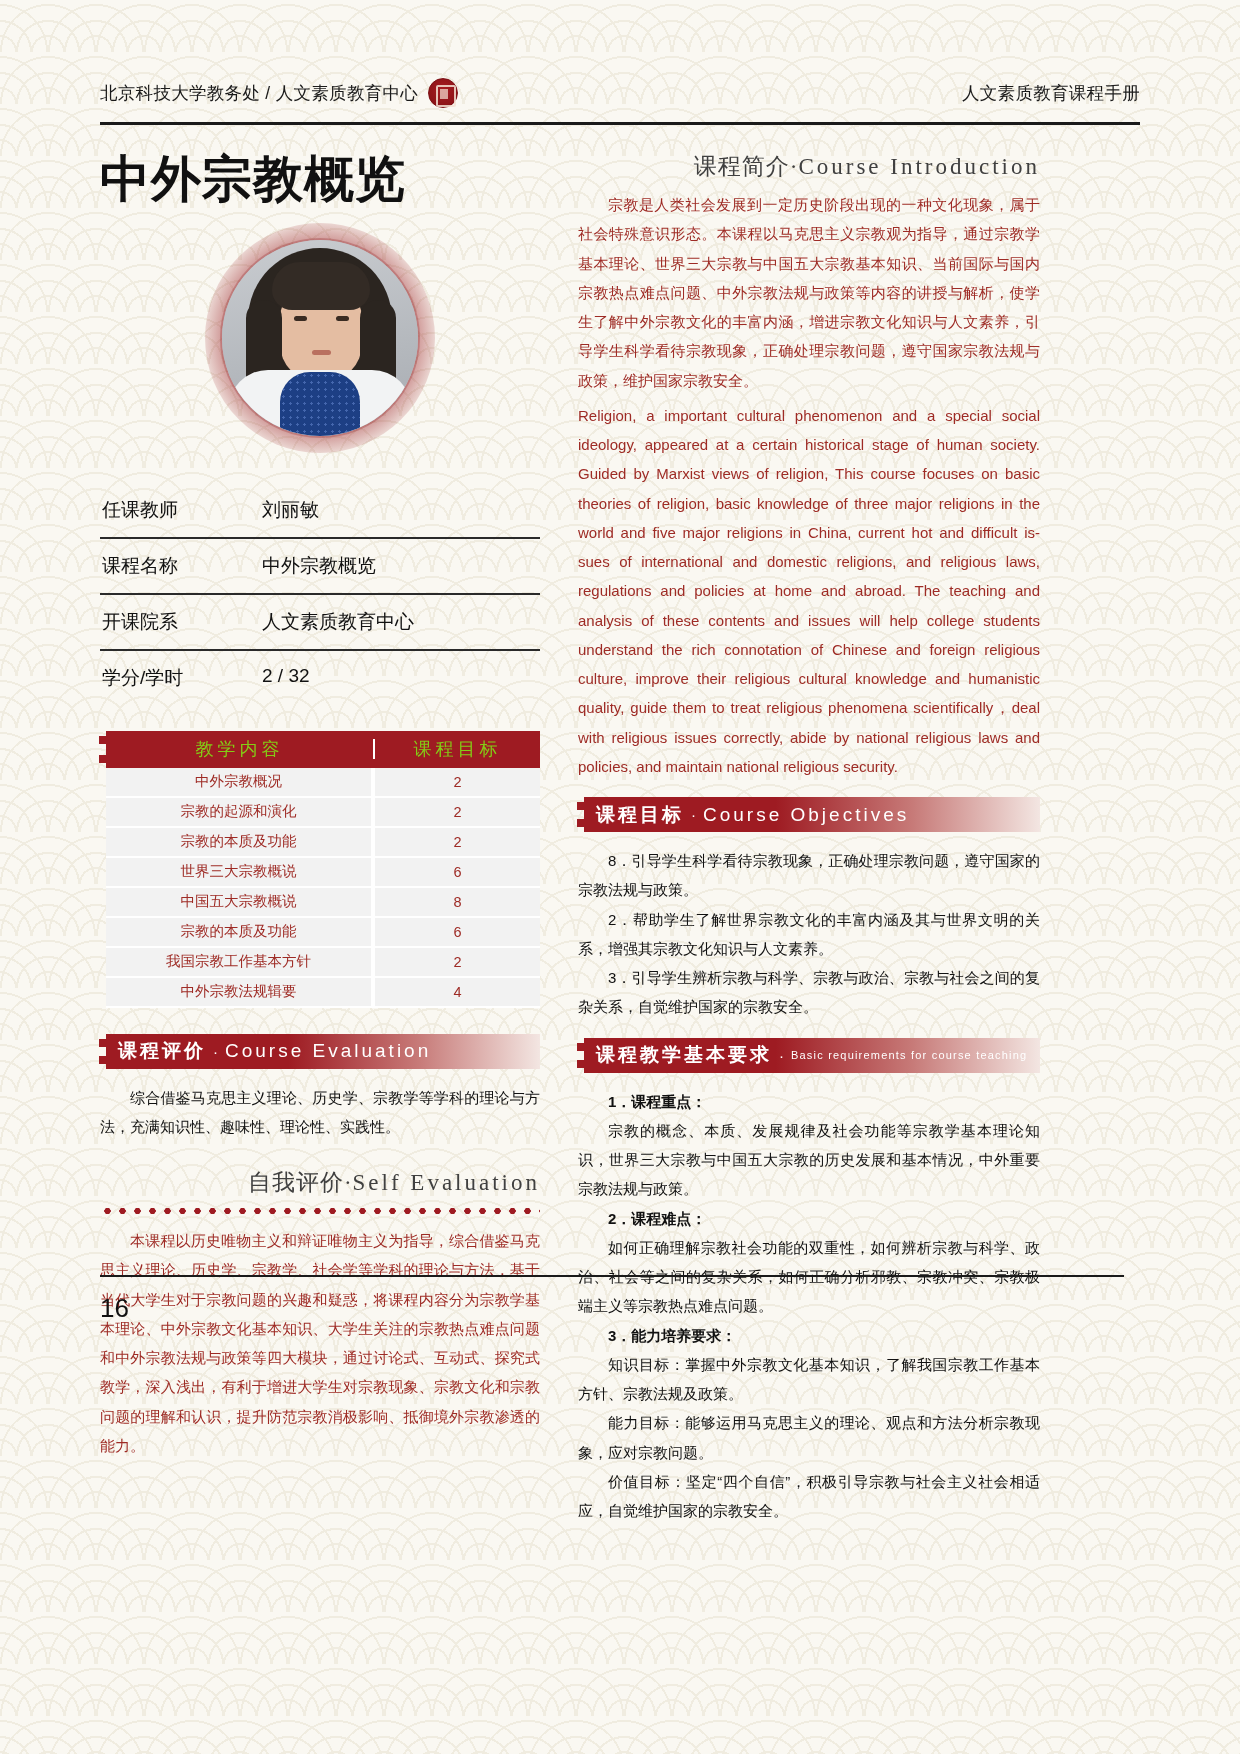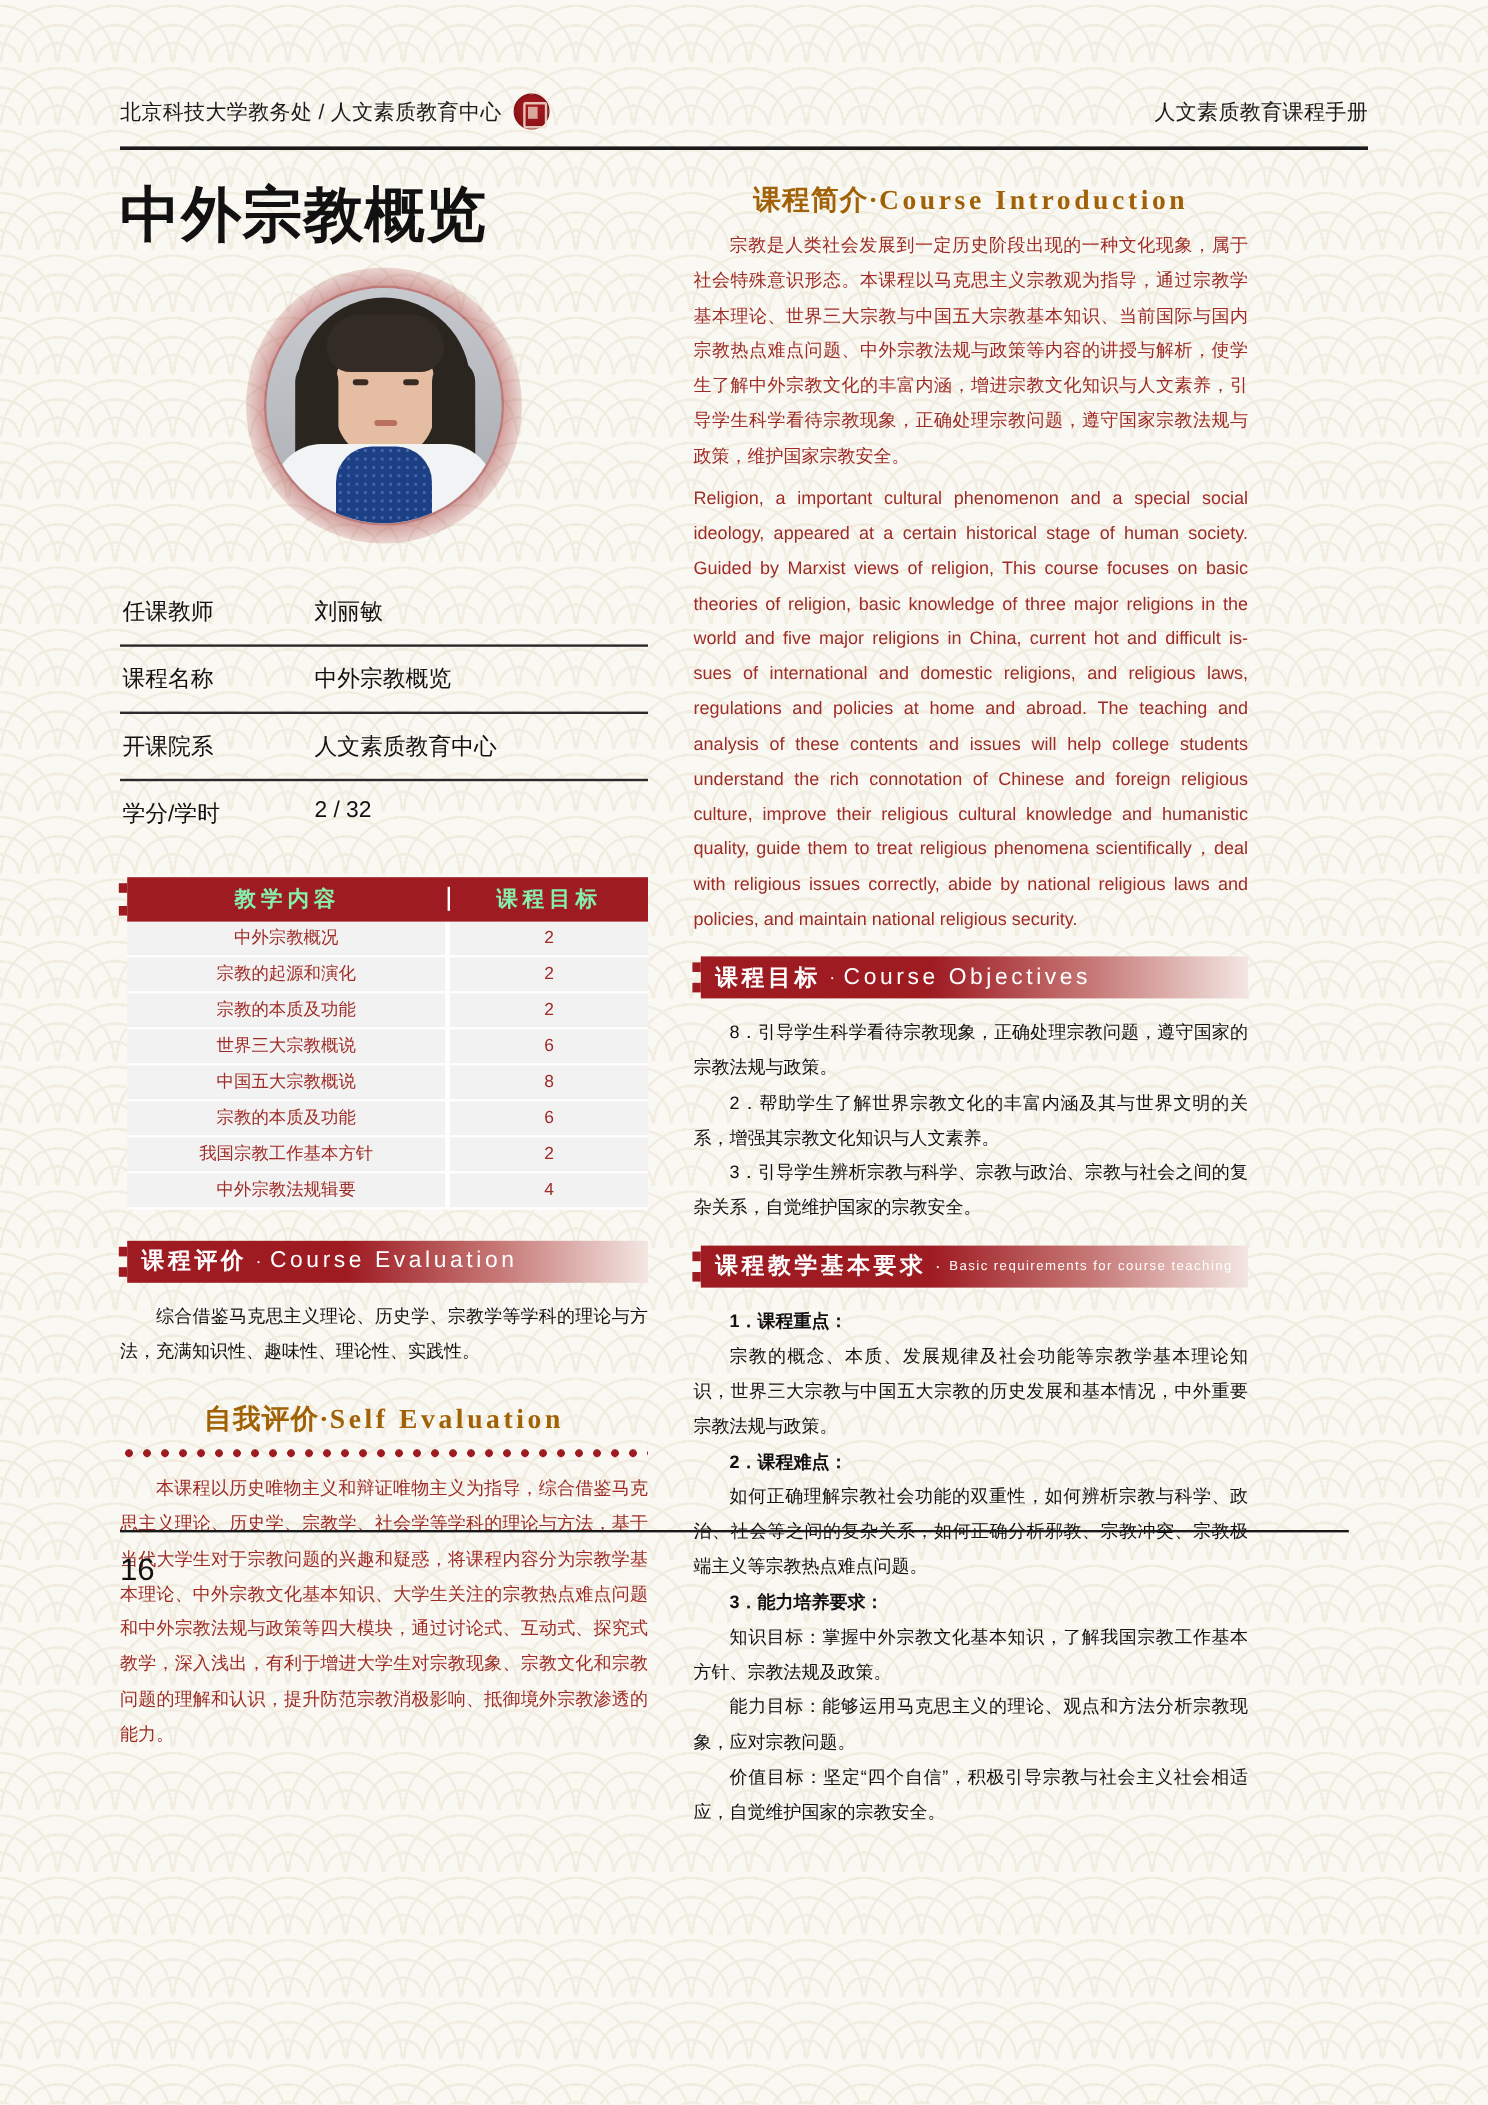--- a/index.html
+++ b/index.html
@@ -158,26 +158,26 @@
   }
   .info-row:last-child { border-bottom: none; }
   .info-label { width: 160px; flex: none; }
   .info-value { flex: 1; }
 
   
   .hours-table { width: 434px; margin-left: 6px; }
   .hours-head {
     display: flex;
     background: #9e1b22;
-    color: #86efac;
+    color: #84cc16;
     height: 37px;
     align-items: center;
     position: relative;
     font-size: 18px;
-    font-weight: bold;
+    font-weight: normal;
     letter-spacing: 4px;
   }
   .hours-head::before {
     content: "";
     position: absolute;
     left: -7px; top: 5px;
     width: 7px; height: 8px;
     background: #9e1b22;
   }
   .hours-head::after {
@@ -238,23 +238,23 @@
   .banner-dot { color: #fff; margin: 0 7px; font-size: 15px; }
   .banner-en {
     color: #fff;
     font-size: 19px;
     letter-spacing: 3px;
   }
   .banner-en.small { font-size: 11px; letter-spacing: 1.2px; }
 
   
   .center-heading {
-    text-align: center;
-    color: #a16207;
-    font-weight: bold;
+    text-align: right;
+    color: #404040;
+    font-weight: normal;
     font-size: 23px;
     letter-spacing: 1px;
     margin-bottom: 8px;
     font-family: "Liberation Serif", "DejaVu Serif", serif;
   }
   .center-heading .en { letter-spacing: 3px; }
 
   .dotted-rule {
     height: 10px;
     margin: 4px 0 10px 0;

